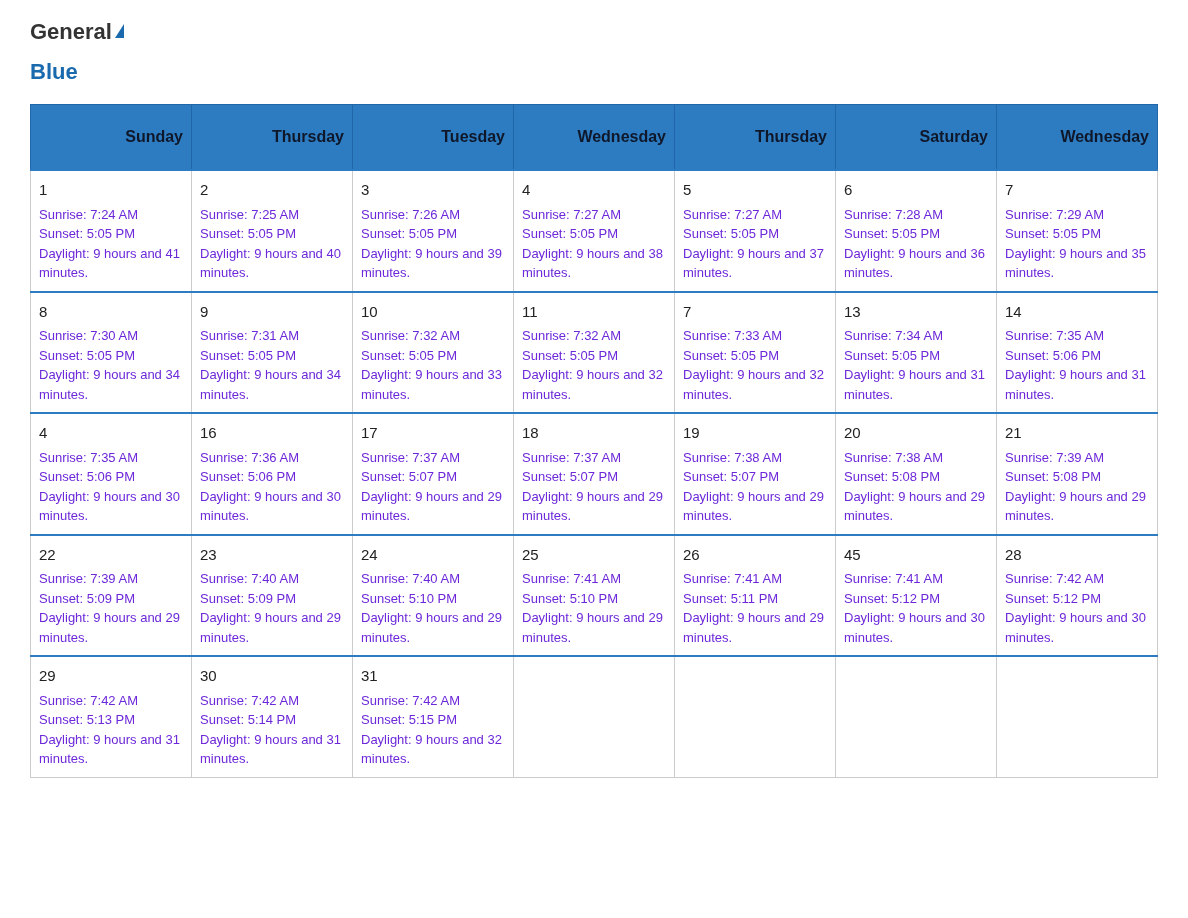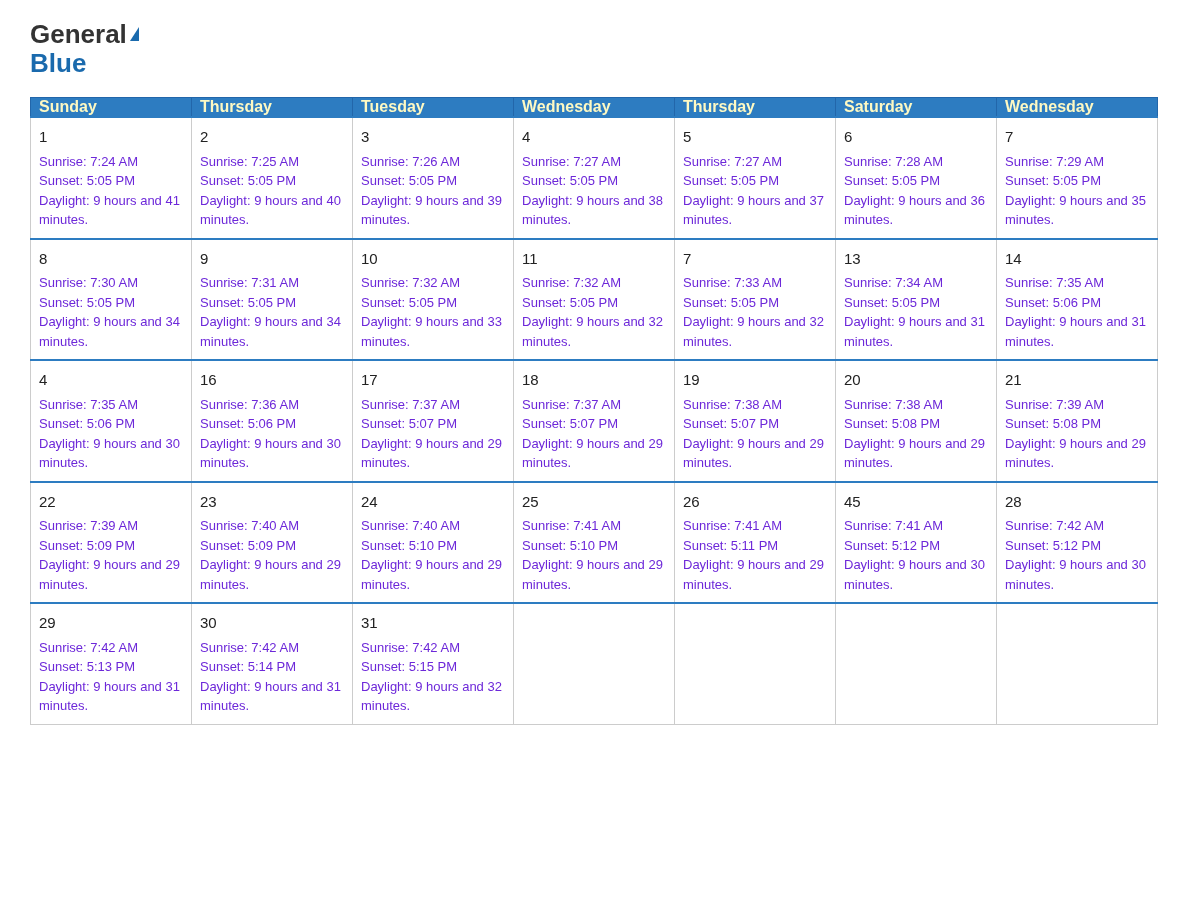--- a/index.html
+++ b/index.html
@@ -12,26 +12,26 @@
     }
     .header {
       display: flex;
       justify-content: space-between;
       align-items: flex-start;
       margin-bottom: 20px;
     }
     .logo {
       display: flex;
       flex-direction: column;
-      font-size: 26px;
+      font-size: 22px;
       font-weight: bold;
       line-height: 1.1;
     }
     .logo-general { color: #333; }
-    .logo-blue { color: #1a6aad; }
+    .logo-blue { color: #1a6aad; margin-top: 16px; }
     .logo-triangle {
       display: inline-block;
       width: 0;
       height: 0;
       border-left: 9px solid transparent;
       border-bottom: 14px solid #1a6aad;
       margin-left: 3px;
       vertical-align: middle;
       position: relative;
       top: -2px;
@@ -50,23 +50,23 @@
       color: #444;
       margin-top: 4px;
     }
     table {
       width: 100%;
       border-collapse: collapse;
       table-layout: fixed;
     }
     thead tr th {
       background-color: #2d7cc1;
-      color: #fef9c3;
-      padding: 0 8px;
-      text-align: left;
+      color: #0f172a;
+      padding: 23px 8px;
+      text-align: right;
       font-size: 16px;
       font-weight: bold;
       border: 1px solid #2266aa;
     }
     tbody tr td {
       vertical-align: top;
       padding: 8px;
       font-size: 13px;
       color: #222;
       border: 1px solid #ccc;

